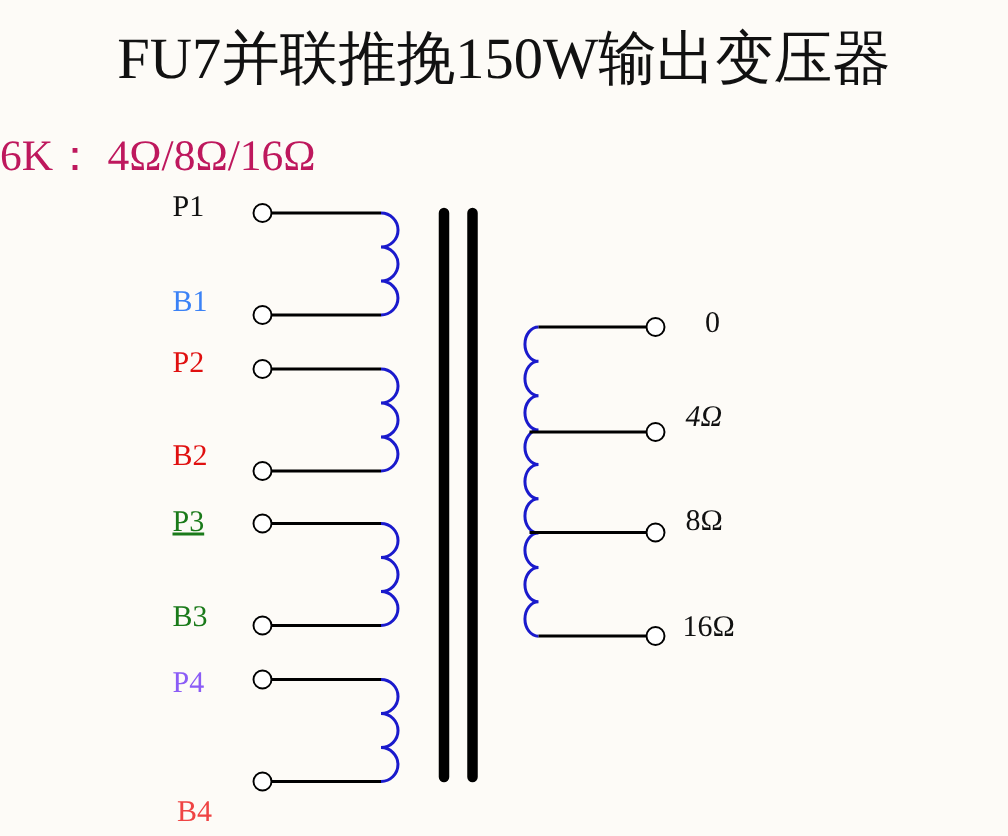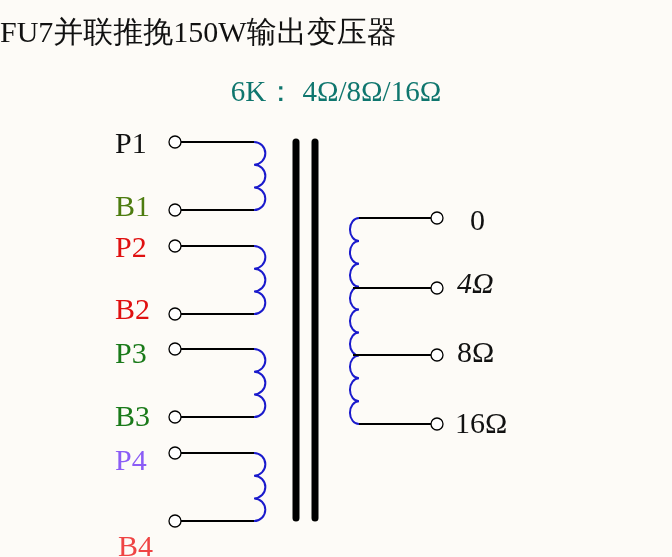--- a/index.html
+++ b/index.html
@@ -1,32 +1,32 @@
 <!DOCTYPE html>
 <html><head>
 <meta charset="utf-8">
 <style>
   html,body{margin:0;padding:0;}
   body{width:672px;height:557px;background:#fdfbf7;position:relative;overflow:hidden;font-family:"Liberation Serif","DejaVu Serif",serif;}
-  .title{position:absolute;left:0;width:672px;top:12px;font-size:30px;color:#111;}
-  .subtitle{position:absolute;left:0;width:672px;top:72px;text-align:center;font-size:29px;color:#0f766e;}
-  .lbl{position:absolute;font-size:30px;line-height:1;}
+  .title{position:absolute;left:0;width:672px;top:12px;text-align:center;font-size:39px;color:#111;}
+  .subtitle{position:absolute;left:0;width:672px;top:84px;text-align:left;font-size:29px;color:#be185d;}
+  .lbl{position:absolute;font-size:20px;line-height:1;}
   svg{position:absolute;left:0;top:0;}
 </style>
 </head>
 <body>
 
 <div class="title">FU7并联推挽150W输出变压器</div>
 <div class="subtitle">6K：  4Ω/8Ω/16Ω</div>
 
 <div class="lbl" style="left:115px;top:128px;color:#111;">P1</div>
-<div class="lbl" style="left:115px;top:191px;color:#4d7c0f;text-align:right;">B1</div>
+<div class="lbl" style="left:115px;top:191px;color:#3b82f6;text-align:right;">B1</div>
 <div class="lbl" style="left:115px;top:232px;color:#e01010;">P2</div>
 <div class="lbl" style="left:115px;top:294px;color:#e01010;text-align:center;">B2</div>
-<div class="lbl" style="left:115px;top:338px;color:#1a7a1a;">P3</div>
+<div class="lbl" style="left:115px;top:338px;color:#1a7a1a;text-decoration:underline;">P3</div>
 <div class="lbl" style="left:115px;top:401px;color:#1a7a1a;">B3</div>
 <div class="lbl" style="left:115px;top:445px;color:#8b5cf6;">P4</div>
 <div class="lbl" style="left:118px;top:531px;color:#ef4444;">B4</div>
 
 <div class="lbl" style="left:470px;top:205px;color:#111;">0</div>
 <div class="lbl" style="left:457px;top:268px;color:#111;font-style:italic;">4Ω</div>
 <div class="lbl" style="left:457px;top:337px;color:#111;">8Ω</div>
 <div class="lbl" style="left:455px;top:408px;color:#111;">16Ω</div>
 
 <svg width="672" height="557" viewBox="0 0 672 557">

